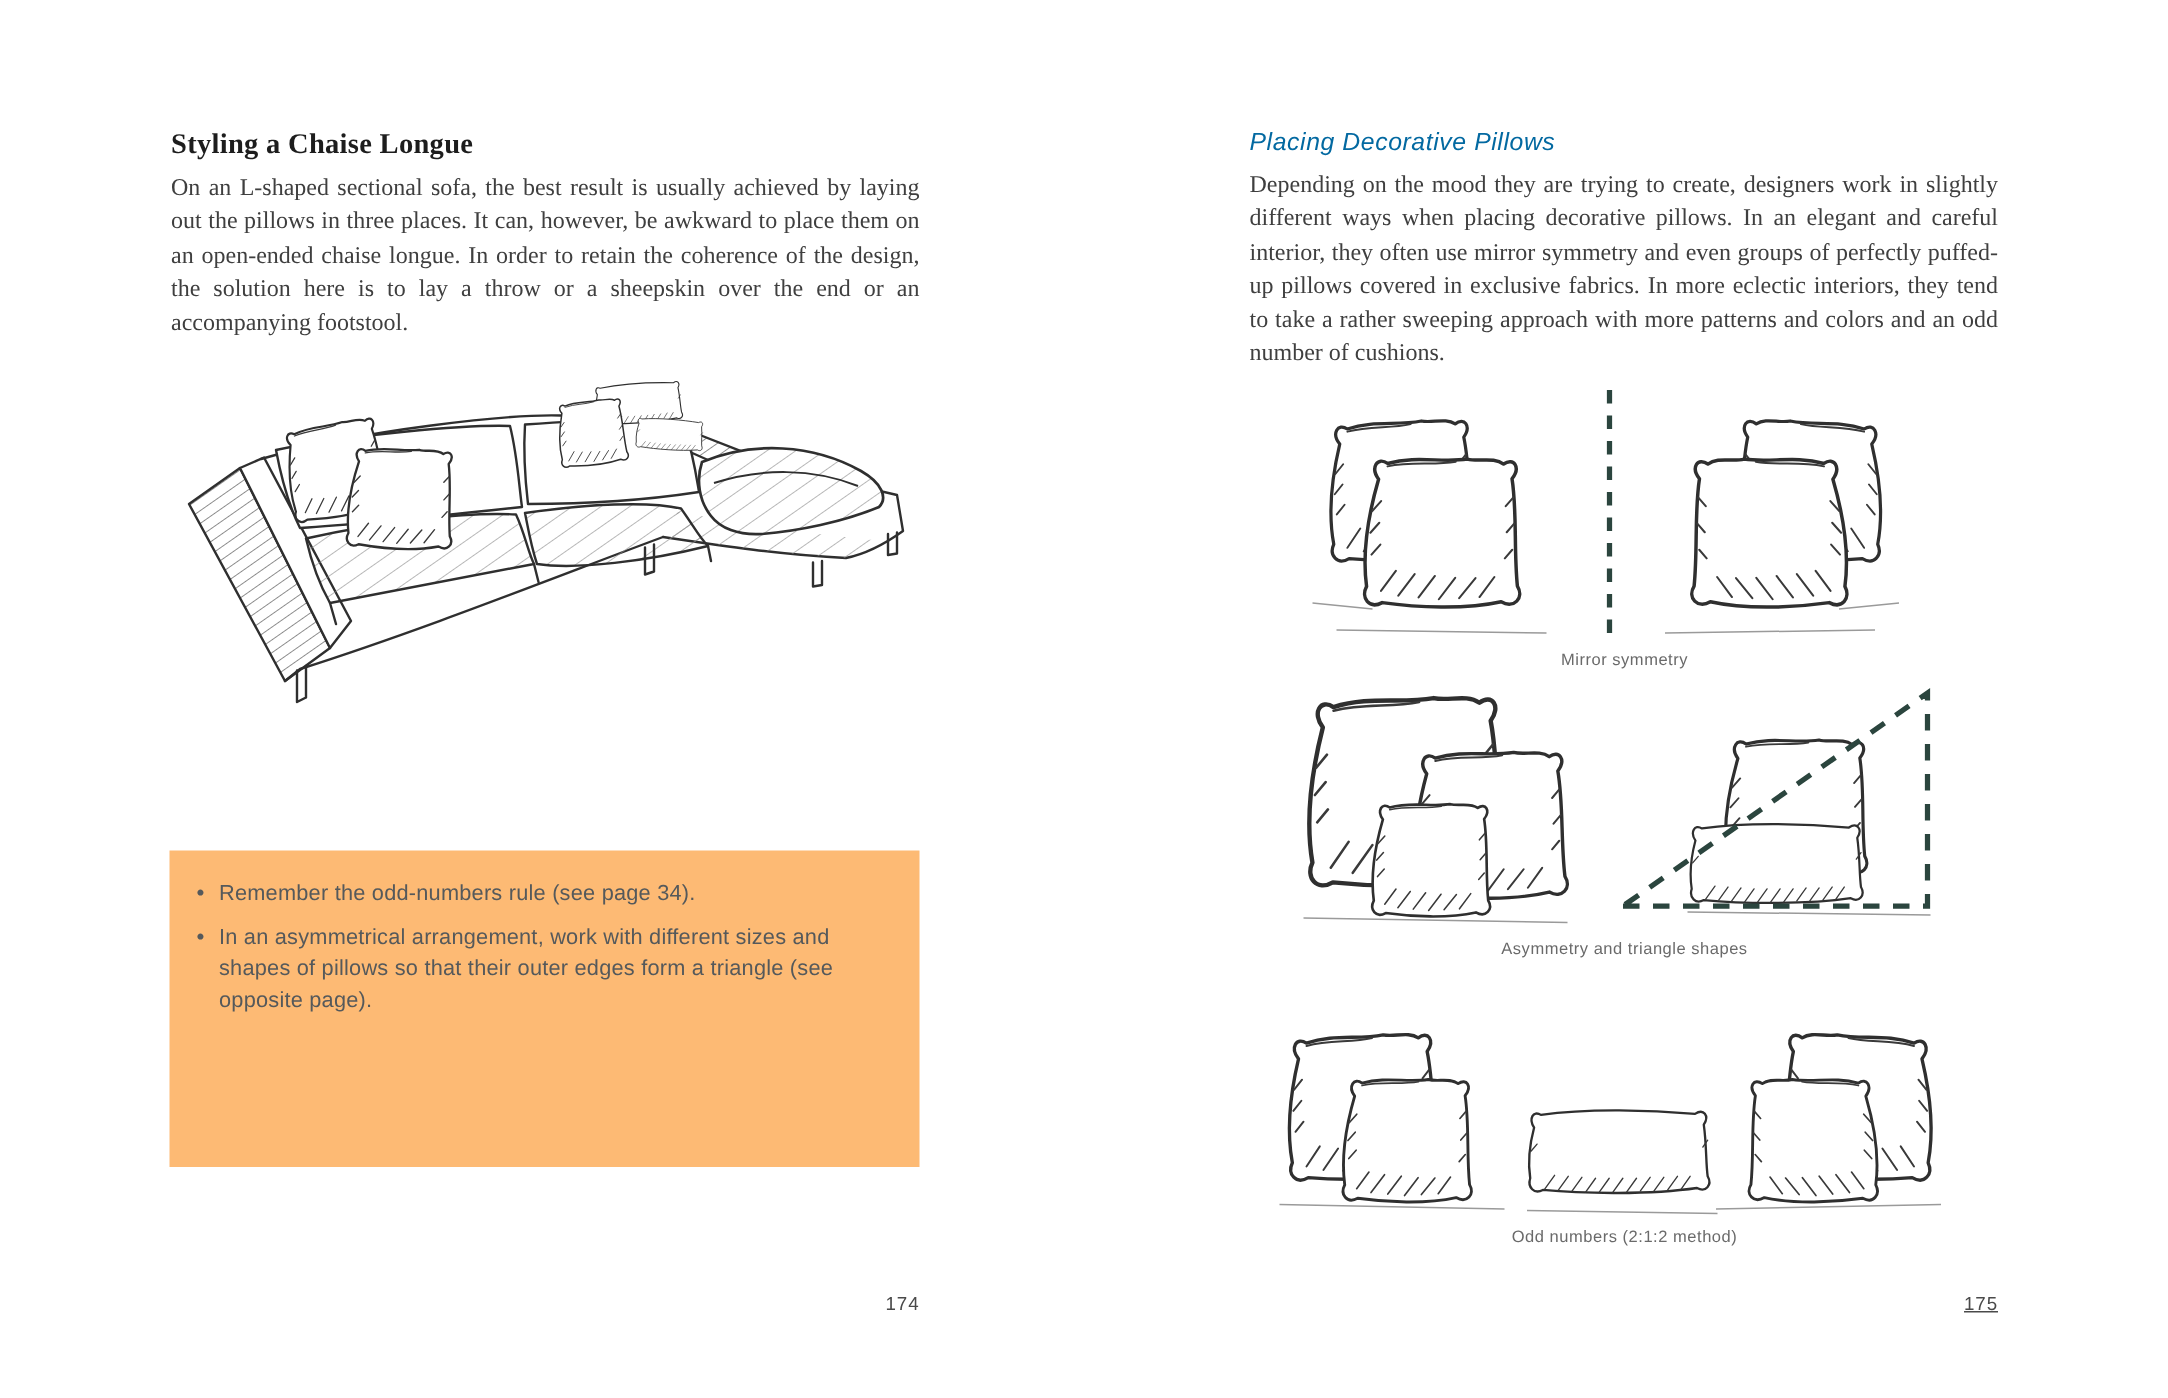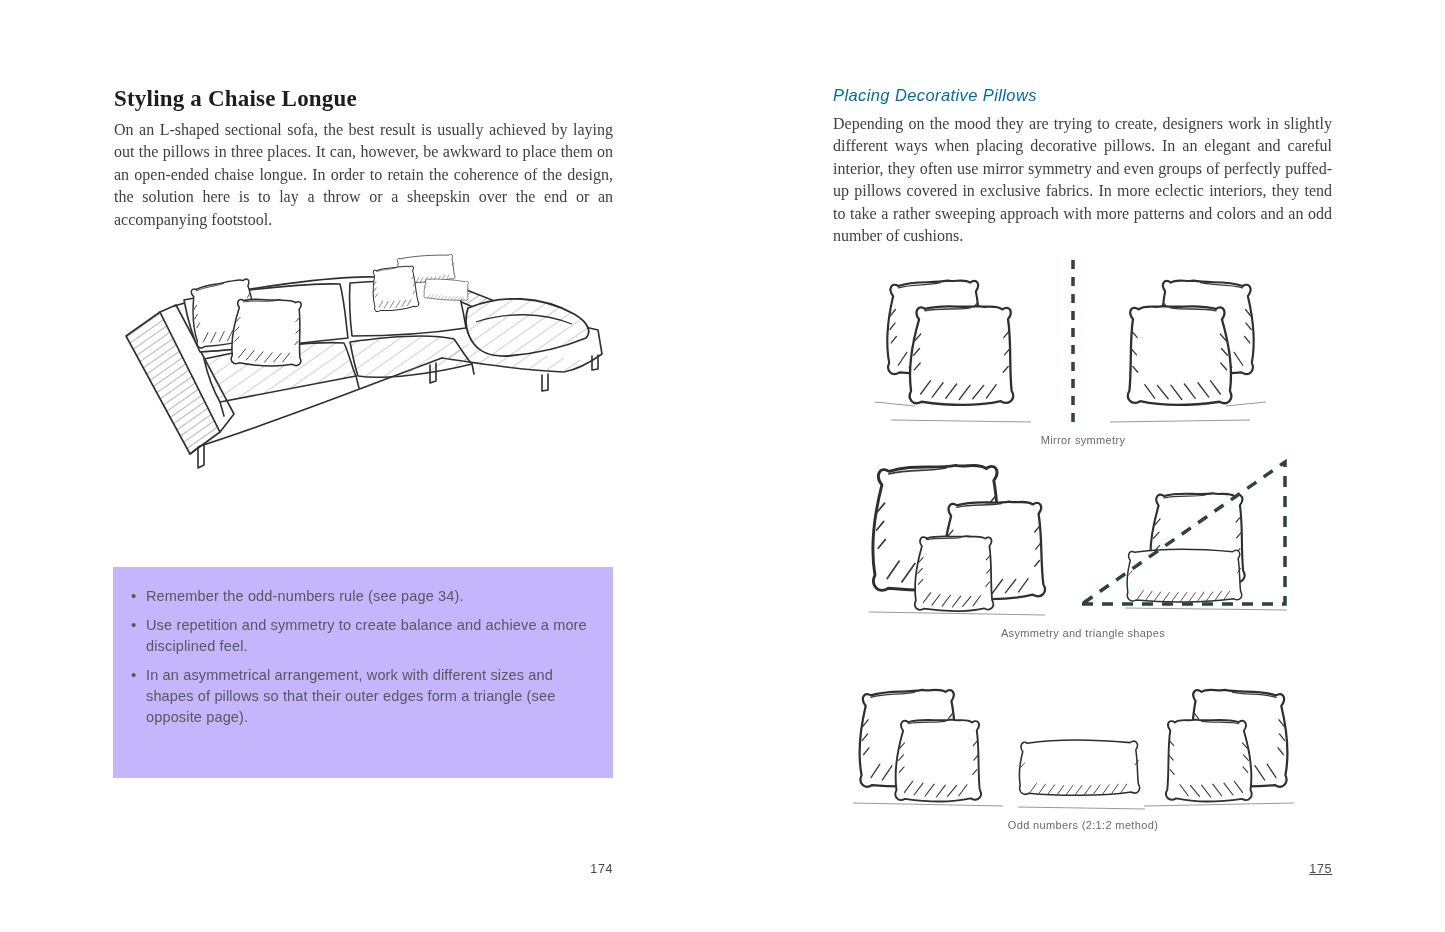--- a/index.html
+++ b/index.html
@@ -5,21 +5,21 @@
   html,body{margin:0;padding:0;}
   body{
     width:1445px;height:932px;position:relative;background:#ffffff;
     font-family:"Liberation Serif", serif;color:#3f3f3f;overflow:hidden;
   }
   .col{position:absolute;width:499px;top:86px;}
   .col-left{left:114px;}
   .col-right{left:833px;}
   .heading-serif{
     font-family:"Liberation Serif", serif;font-weight:bold;color:#1d1d1d;
-    font-size:23px;margin:0 0 7px 0;letter-spacing:.2px;
+    font-size:19px;margin:0 0 7px 0;letter-spacing:.2px;
   }
   .heading-sans{
     font-family:"Liberation Sans", sans-serif;font-style:italic;color:#0369a1;
     font-size:16.5px;margin:0 0 8px 0;letter-spacing:.4px;font-weight:400;
   }
   .body-text{
     font-size:16px;line-height:1.4;text-align:justify;margin:0;color:#3f3f3f;
   }
   .sofa-illo{position:absolute;left:112px;top:244px;width:510px;height:228px;}
   .tips-box{
@@ -111,24 +111,23 @@
 
   <g>
     <use href="#psq" width="78" height="72" transform="translate(72,34) rotate(-10 39 36)"></use>
     <use href="#psq" width="84" height="78" transform="translate(112,50) rotate(3 42 39)"></use>
     <use href="#plum" width="62" height="36" transform="translate(282,6) rotate(-4 31 18)"></use>
     <use href="#psq" width="52" height="50" transform="translate(256,20) rotate(-6 26 25)"></use>
     <use href="#plum" width="48" height="30" transform="translate(310,30) rotate(4 24 15)"></use>
   </g>
 </svg>
 
-<div class="tips-box" style="background:#c4b5fd;">
+<div class="tips-box" style="background:#fdba74;">
   <ul>
     <li>Remember the odd-numbers rule (see page 34).</li>
-    <li>Use repetition and symmetry to create balance and achieve a more disciplined feel.</li>
     <li>In an asymmetrical arrangement, work with different sizes and shapes of pillows so that their outer edges form a triangle (see opposite page).</li>
   </ul>
 </div>
 
 <div class="page-num page-num-left">174</div>
 
 <div class="col col-right">
   <h2 class="heading-sans">Placing Decorative Pillows</h2>
   <p class="body-text">Depending on the mood they are trying to create, designers work in slightly different ways when placing decorative pillows. In an elegant and careful interior, they often use mirror symmetry and even groups of perfectly puffed-up pillows covered in exclusive fabrics. In more eclectic interiors, they tend to take a rather sweeping approach with more patterns and colors and an odd number of cushions.</p>
 </div>

